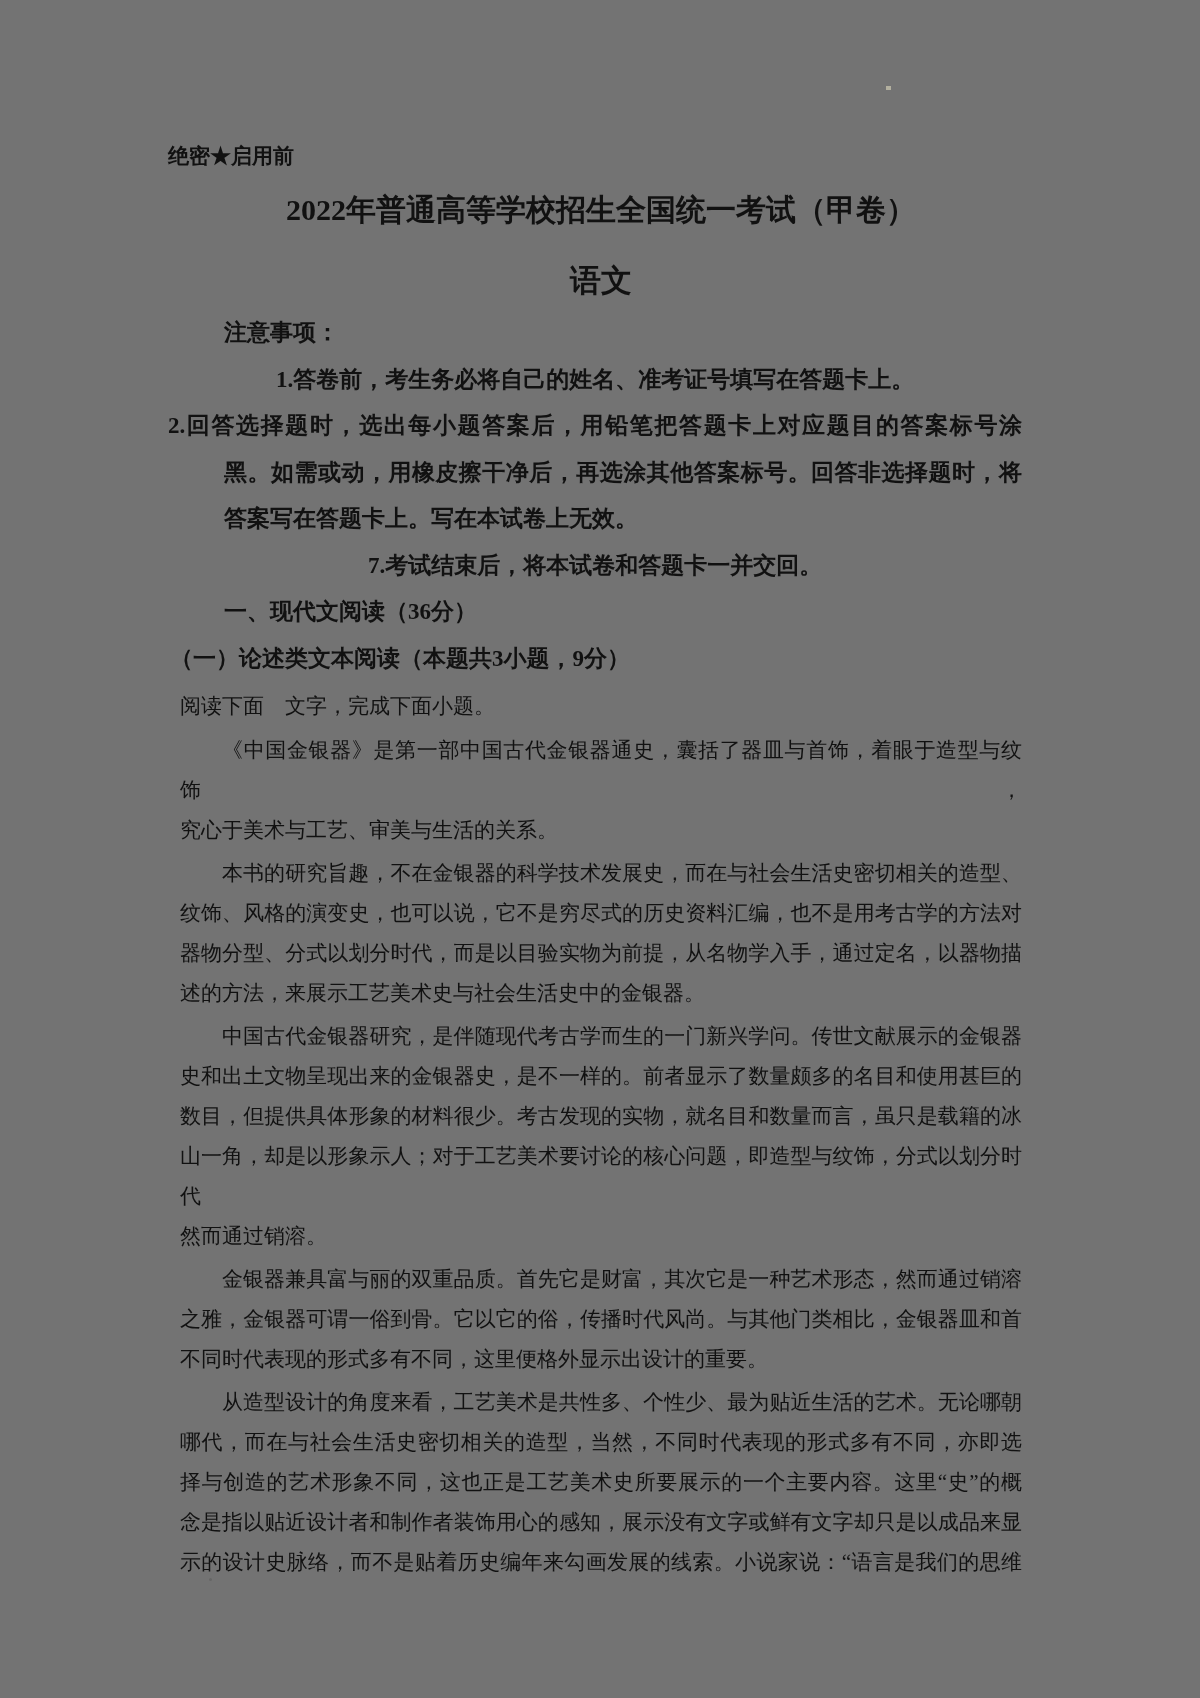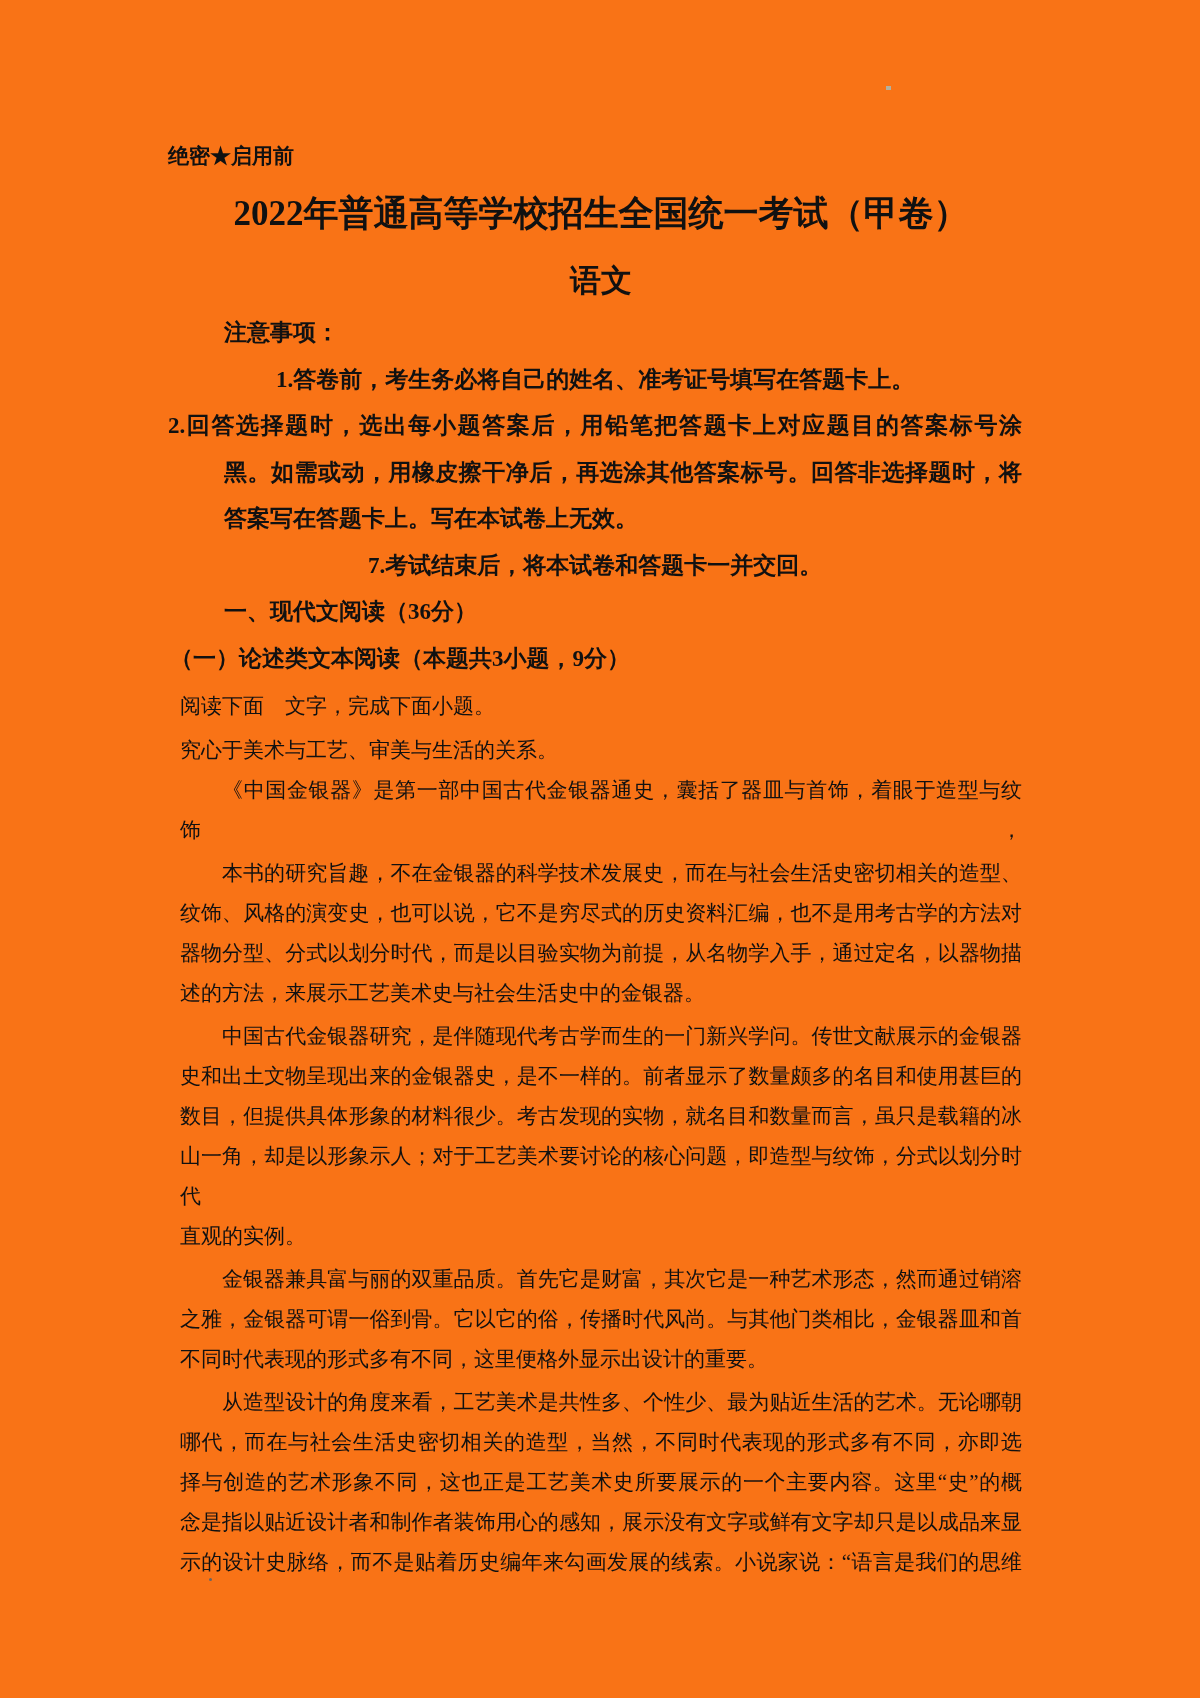--- a/index.html
+++ b/index.html
@@ -1,30 +1,30 @@
 <!DOCTYPE html>
 <html><head>
 <meta charset="utf-8">
 <style>
   html,body { margin:0; padding:0; background:#ffffff; }
   .sheet {
     position:relative;
     width:1200px; height:1698px;
-    background:#f97316;
+    background:#737373;
     color:#111111;
     font-family:"Liberation Serif","DejaVu Serif",serif;
     overflow:hidden;
   }
   .security {
     position:absolute; left:168px; top:142px;
     font-size:21px; font-weight:bold; white-space:nowrap;
   }
   .title {
     position:absolute; left:180px; top:190px; width:842px;
-    text-align:center; font-size:35px; font-weight:bold; white-space:nowrap;
+    text-align:center; font-size:30px; font-weight:bold; white-space:nowrap;
   }
   .subject {
     position:absolute; left:180px; top:260px; width:842px;
     text-align:center; font-size:31px; font-weight:bold;
   }
   .notice {
     position:absolute; left:180px; top:310px; width:842px;
     font-size:23px; font-weight:bold;
   }
   .nline { height:46.5px; line-height:46.5px; white-space:nowrap;margin-left:44px; }
@@ -75,35 +75,35 @@
     <div class="nline">答案写在答题卡上。写在本试卷上无效。</div>
     <div class="nline hang-num">7.考试结束后，将本试卷和答题卡一并交回。</div>
     <div class="nline">一、现代文阅读（36分）</div>
     <div class="nline hang-paren">（一）论述类文本阅读（本题共3小题，9分）</div>
   </div>
 
   <div class="instruction">阅读下面　文字，完成下面小题。</div>
 
   <div class="passage">
       <div class="para">
+        <div class="bline first">《中国金银器》是第一部中国古代金银器通史，囊括了器皿与首饰，着眼于造型与纹饰，</div>
         <div class="bline last">究心于美术与工艺、审美与生活的关系。</div>
-        <div class="bline first">《中国金银器》是第一部中国古代金银器通史，囊括了器皿与首饰，着眼于造型与纹饰，</div>
       </div>
       <div class="para">
         <div class="bline first">本书的研究旨趣，不在金银器的科学技术发展史，而在与社会生活史密切相关的造型、</div>
         <div class="bline">纹饰、风格的演变史，也可以说，它不是穷尽式的历史资料汇编，也不是用考古学的方法对</div>
         <div class="bline">器物分型、分式以划分时代，而是以目验实物为前提，从名物学入手，通过定名，以器物描</div>
         <div class="bline last">述的方法，来展示工艺美术史与社会生活史中的金银器。</div>
       </div>
       <div class="para">
         <div class="bline first">中国古代金银器研究，是伴随现代考古学而生的一门新兴学问。传世文献展示的金银器</div>
         <div class="bline">史和出土文物呈现出来的金银器史，是不一样的。前者显示了数量颇多的名目和使用甚巨的</div>
         <div class="bline">数目，但提供具体形象的材料很少。考古发现的实物，就名目和数量而言，虽只是载籍的冰</div>
         <div class="bline">山一角，却是以形象示人；对于工艺美术要讨论的核心问题，即造型与纹饰，分式以划分时代</div>
-        <div class="bline last">直观的实例。</div>
+        <div class="bline last">然而通过销溶。</div>
       </div>
       <div class="para">
         <div class="bline first">金银器兼具富与丽的双重品质。首先它是财富，其次它是一种艺术形态，然而通过销溶</div>
         <div class="bline">之雅，金银器可谓一俗到骨。它以它的俗，传播时代风尚。与其他门类相比，金银器皿和首</div>
         <div class="bline last">不同时代表现的形式多有不同，这里便格外显示出设计的重要。</div>
       </div>
       <div class="para">
         <div class="bline first">从造型设计的角度来看，工艺美术是共性多、个性少、最为贴近生活的艺术。无论哪朝</div>
         <div class="bline">哪代，而在与社会生活史密切相关的造型，当然，不同时代表现的形式多有不同，亦即选</div>
         <div class="bline">择与创造的艺术形象不同，这也正是工艺美术史所要展示的一个主要内容。这里“史”的概</div>

